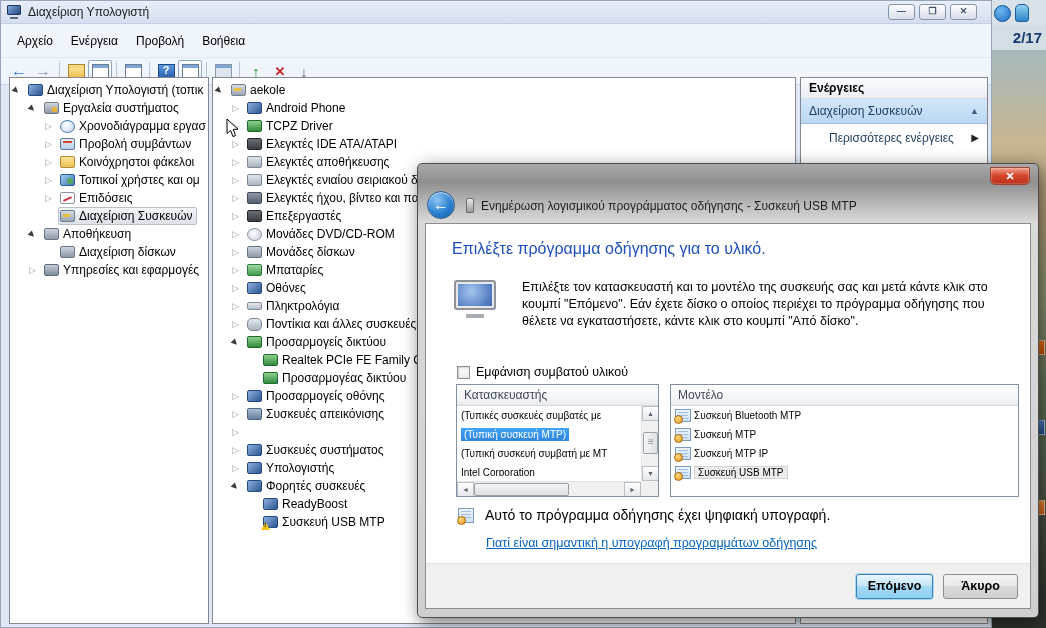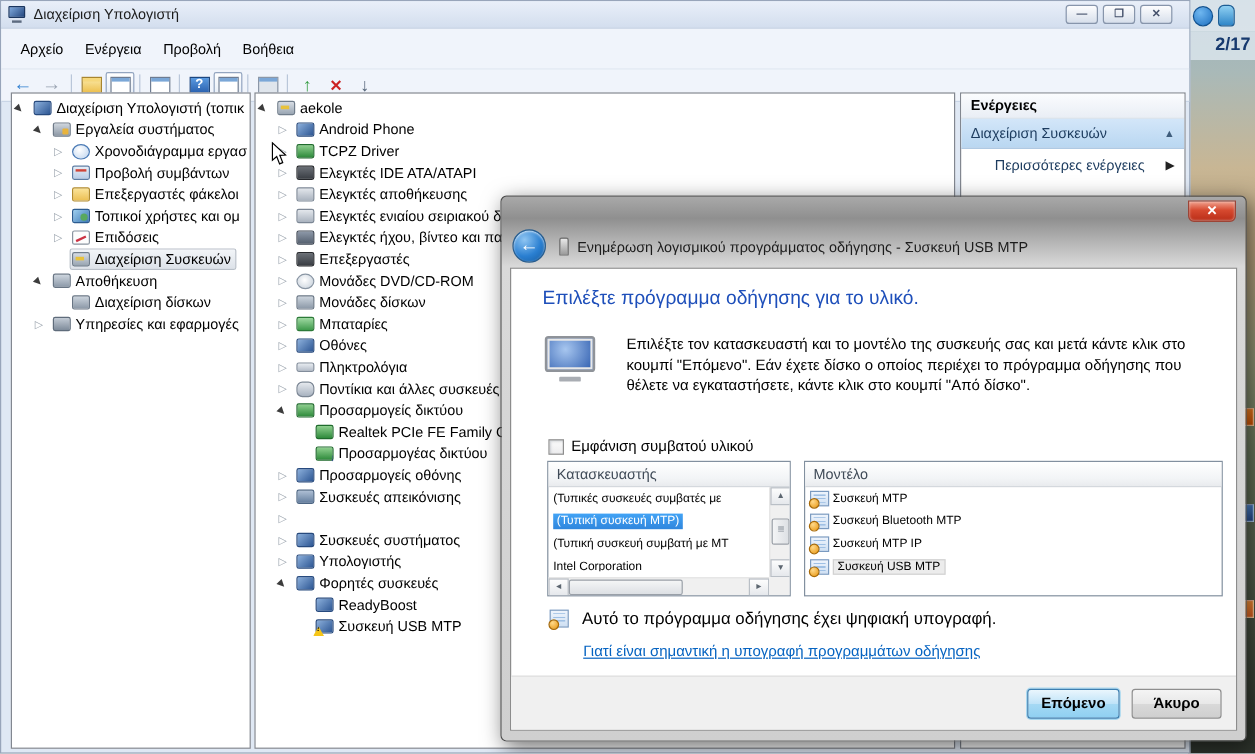--- a/index.html
+++ b/index.html
@@ -300,21 +300,21 @@
             <span class="grp">
               <span class="mi"></span>
               <span class="lab">Προβολή συμβάντων</span>
             </span>
           </div>
 
           <div class="trow" data-lvl="2" data-tw="col" data-ic="shared">
             <span class="tw"></span>
             <span class="grp">
               <span class="mi"></span>
-              <span class="lab">Επεξεργαστές φάκελοι</span>
+              <span class="lab">Κοινόχρηστοι φάκελοι</span>
             </span>
           </div>
 
           <div class="trow" data-lvl="2" data-tw="col" data-ic="users">
             <span class="tw"></span>
             <span class="grp">
               <span class="mi"></span>
               <span class="lab">Τοπικοί χρήστες και ομ</span>
             </span>
           </div>
@@ -635,26 +635,26 @@
         </div>
         <div class="corner"></div>
       </div>
 
       <div class="listbox lb-right">
         <div class="lb-head">Μοντέλο</div>
         <div class="lb-items">
 
             <div class="lrow">
               <span class="drv"></span>
-              <span class="lbl">Συσκευή MTP</span>
+              <span class="lbl">Συσκευή Bluetooth MTP</span>
             </div>
 
             <div class="lrow">
               <span class="drv"></span>
-              <span class="lbl">Συσκευή Bluetooth MTP</span>
+              <span class="lbl">Συσκευή MTP</span>
             </div>
 
             <div class="lrow">
               <span class="drv"></span>
               <span class="lbl">Συσκευή MTP IP</span>
             </div>
 
             <div class="lrow" data-sel="lite">
               <span class="drv"></span>
               <span class="lbl">Συσκευή USB MTP</span>

